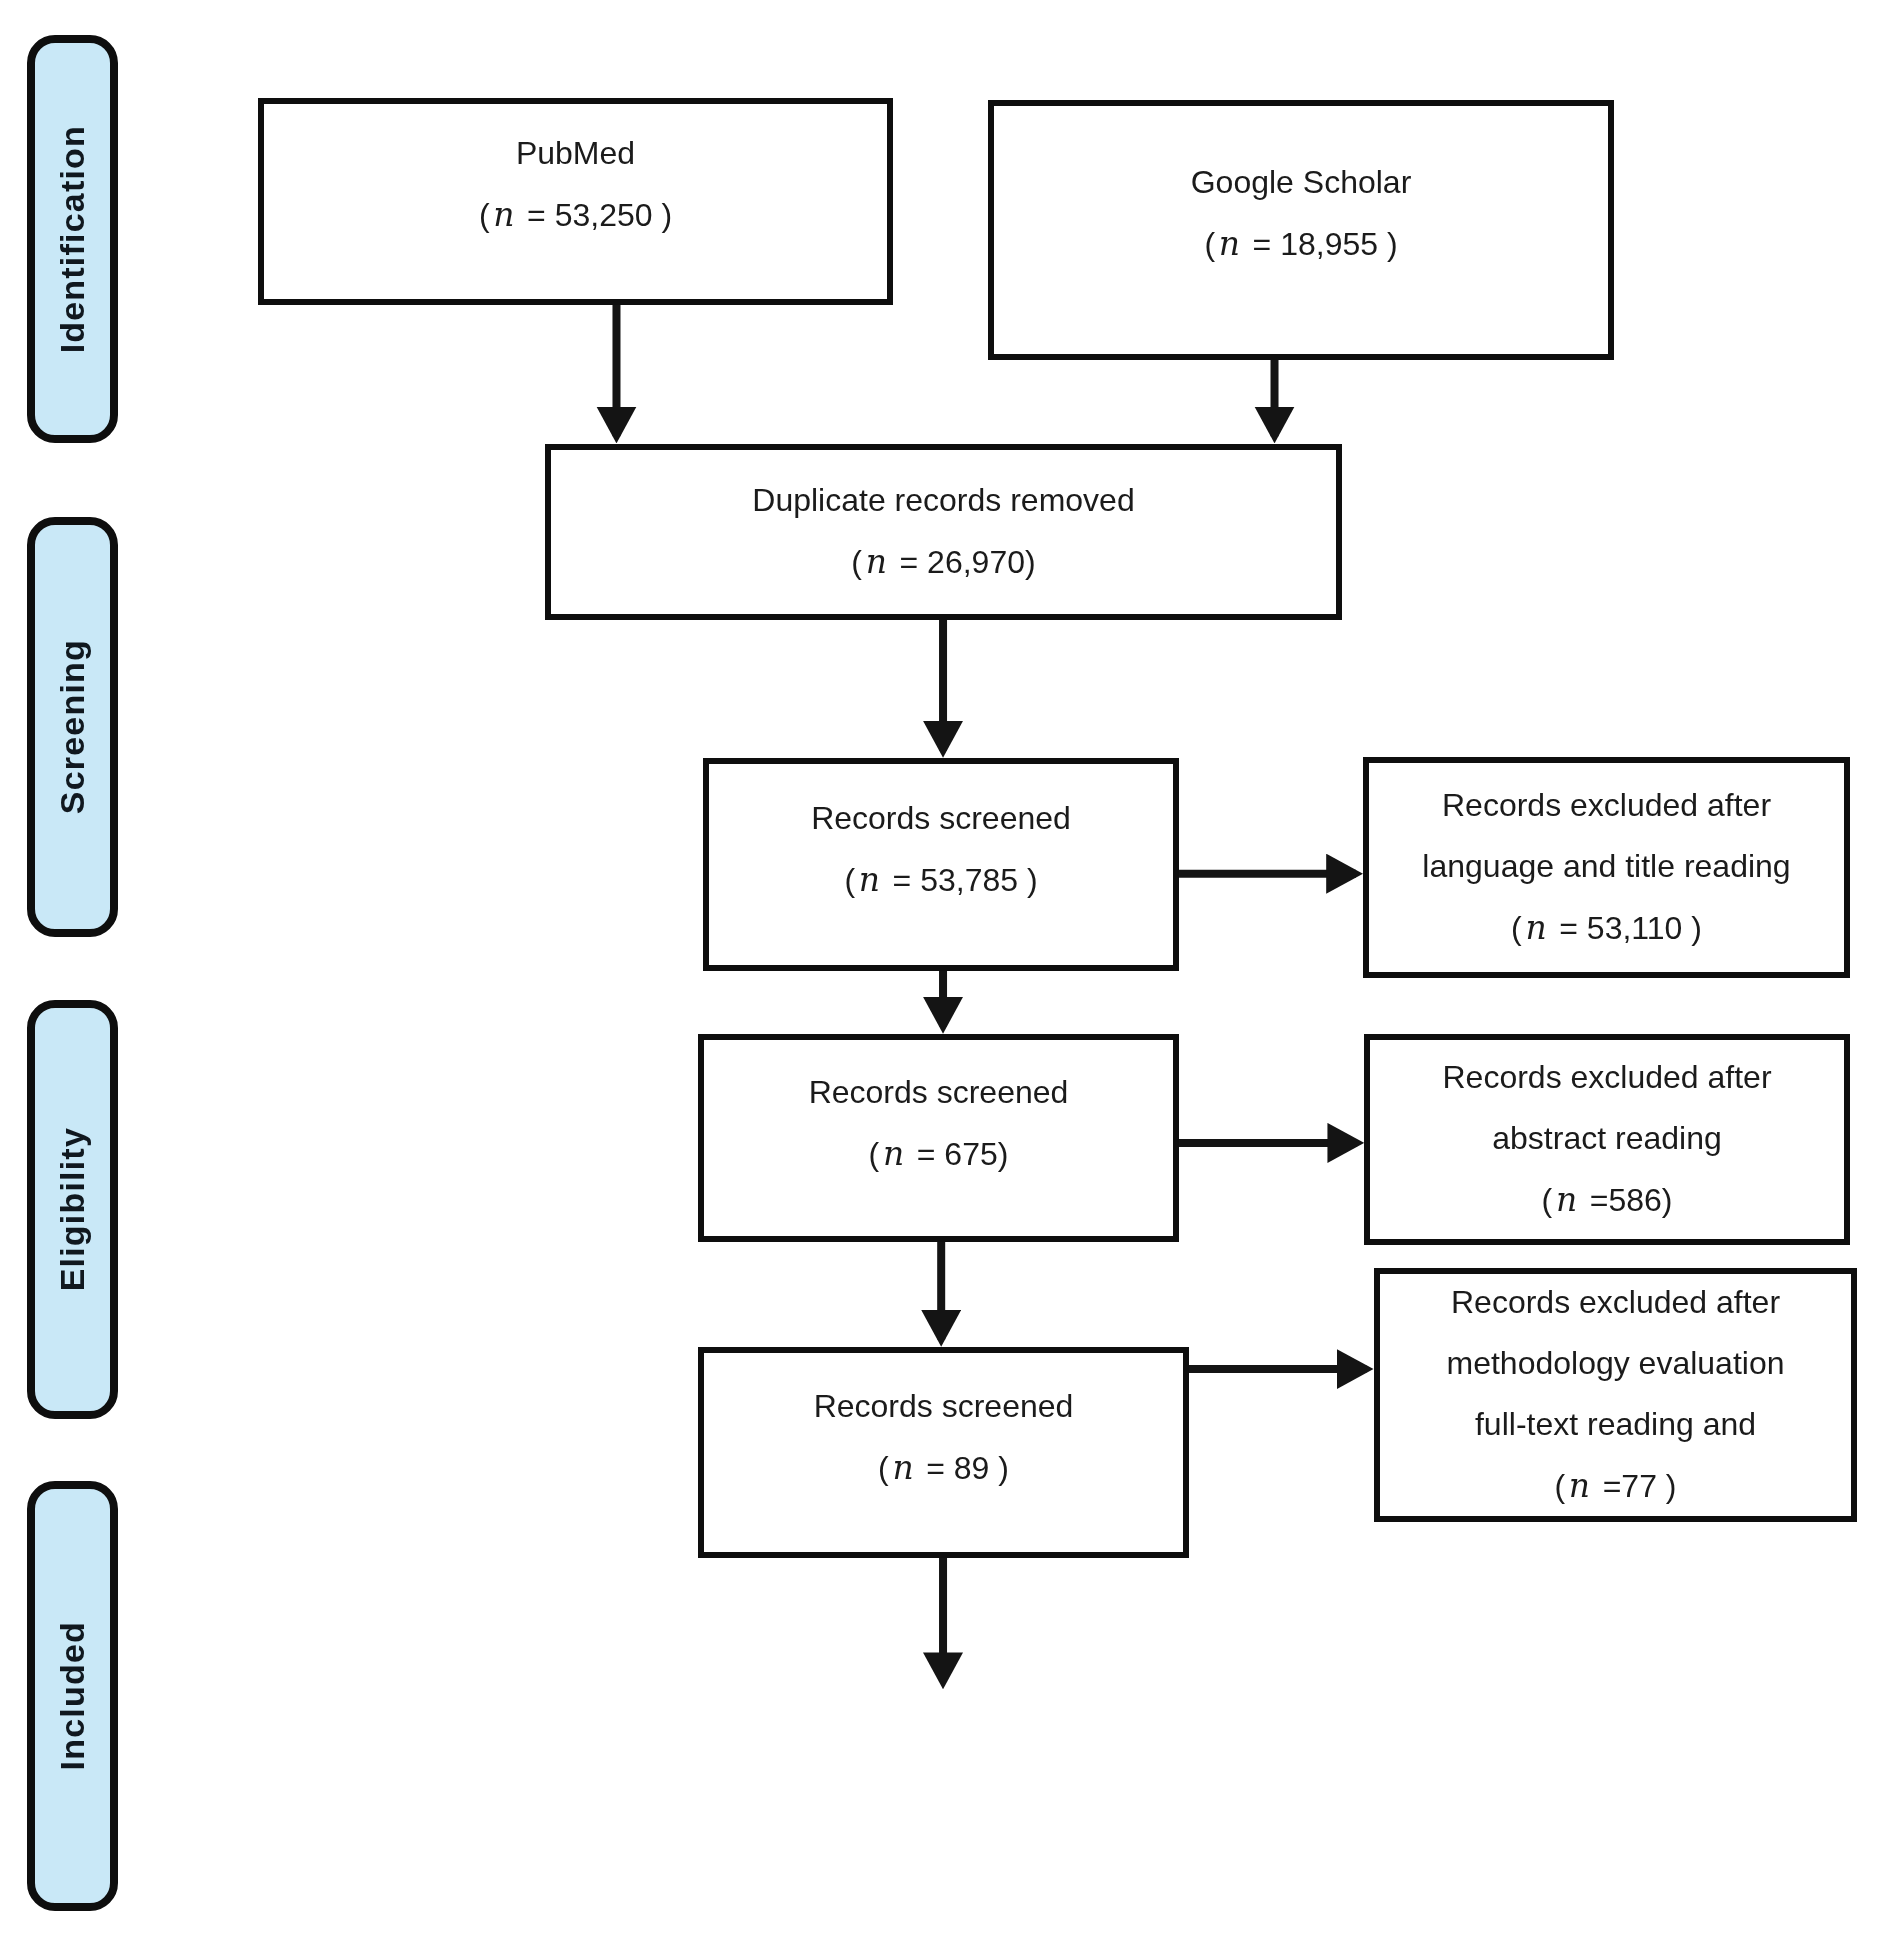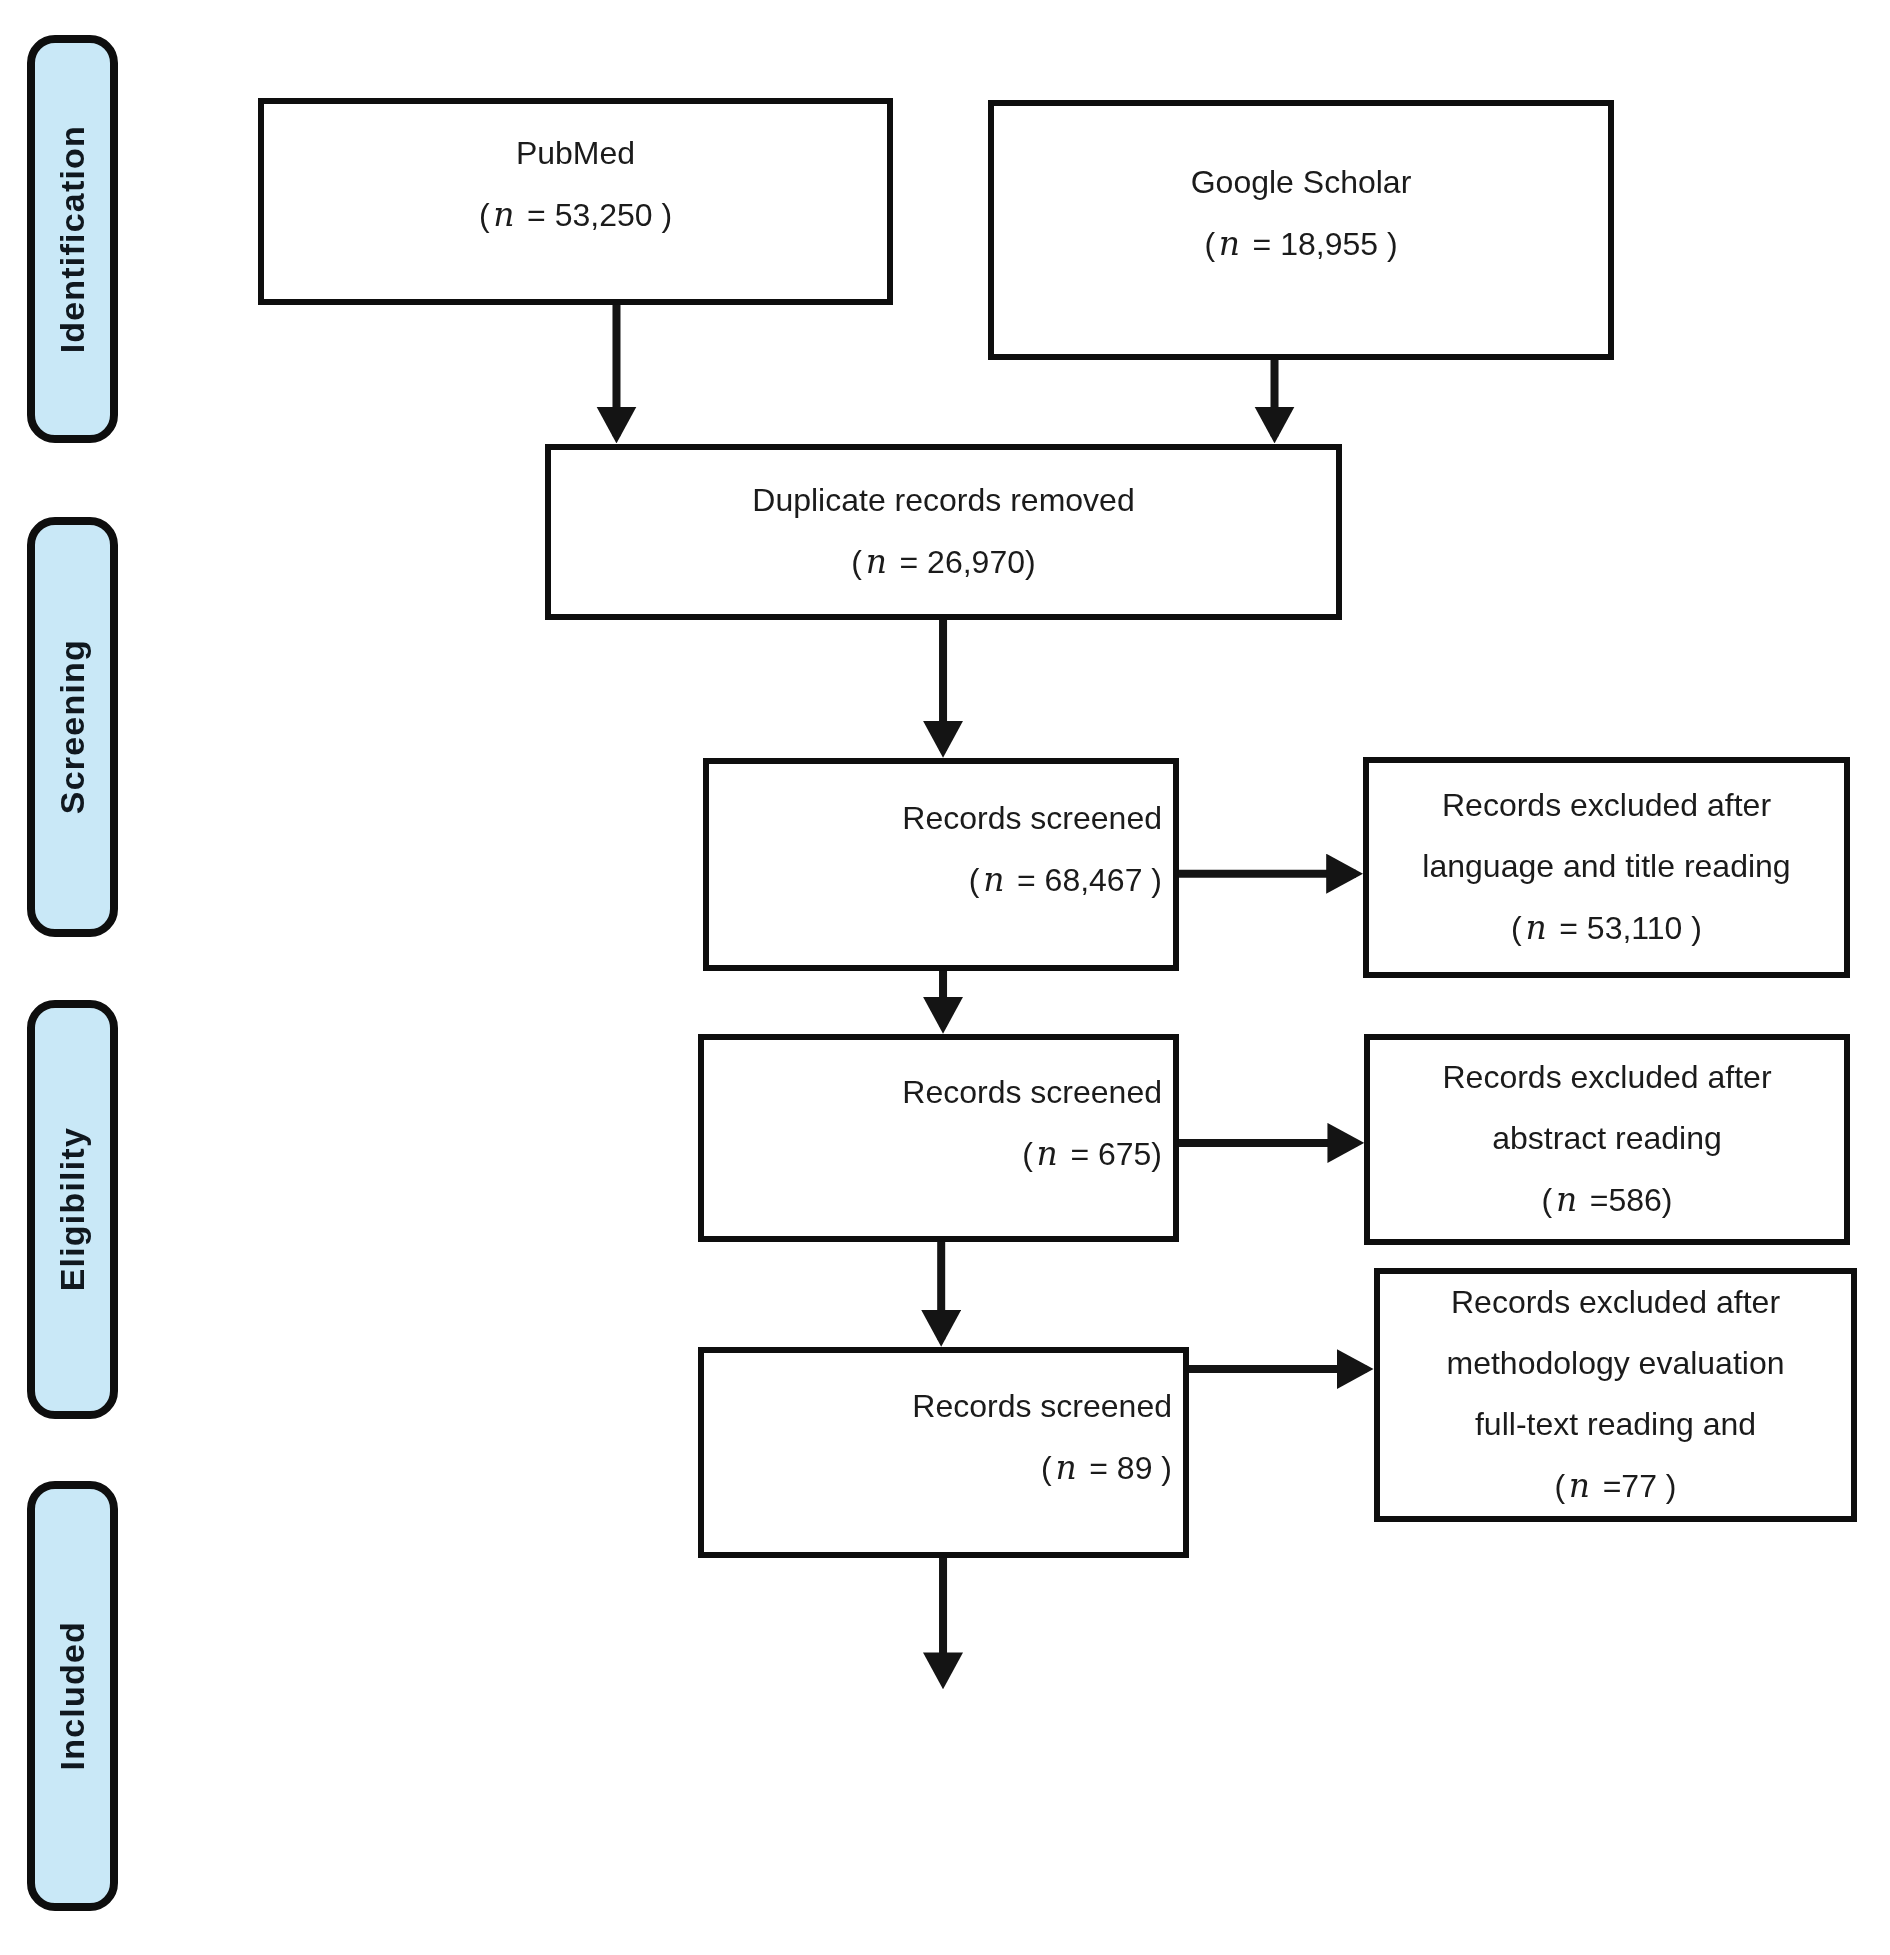--- a/index.html
+++ b/index.html
@@ -18,21 +18,21 @@
   .stage{position:absolute;left:27px;width:91px;background:var(--stage-fill);
          border:8px solid #0e0e0e;border-radius:28px;box-sizing:border-box;
          display:flex;align-items:center;justify-content:center;}
   .stage span{writing-mode:vertical-rl;transform:rotate(180deg);
               font-size:34px;font-weight:bold;color:#10181f;letter-spacing:1.2px;white-space:nowrap;}
 
   .fbox{position:absolute;background:#ffffff;border:6.8px solid #0e0e0e;box-sizing:border-box;
         display:flex;flex-direction:column;align-items:center;justify-content:center;
         text-align:center;font-size:32px;line-height:1.9;padding:5px 11px;}
   .fbox.lift{padding-bottom:38px;}
-  .fbox.lift-sm{padding-bottom:34px;align-items:flex-end;}
+  .fbox.lift-sm{padding-bottom:34px;}
   .fbox .bline{white-space:nowrap;}
   .nline{white-space:nowrap;}
   .nsym{font-family:"DejaVu Serif","Liberation Serif",serif;font-style:italic;font-size:33px;padding:0 3.7px;}
 </style>
 </head>
 <body>
 
 <div id="canvas">
 
   <svg id="arrow-layer" viewBox="0 0 3068 3173">
@@ -75,21 +75,21 @@
     <div class="nline"><span>(</span><span class="nsym">n</span><span> = 18,955 )</span></div>
   </div>
 
   <div class="fbox" style="left:545px;top:444px;width:797px;height:176px;">
     <div class="bline">Duplicate records removed</div>
     <div class="nline"><span>(</span><span class="nsym">n</span><span> = 26,970)</span></div>
   </div>
 
   <div class="fbox lift-sm" style="left:703px;top:758px;width:476px;height:213px;">
     <div class="bline">Records screened</div>
-    <div class="nline"><span>(</span><span class="nsym">n</span><span> = 68,467 )</span></div>
+    <div class="nline"><span>(</span><span class="nsym">n</span><span> = 53,785 )</span></div>
   </div>
 
   <div class="fbox" style="left:1363px;top:757px;width:487px;height:221px;">
     <div class="bline">Records excluded after</div>
     <div class="bline">language and title reading</div>
     <div class="nline"><span>(</span><span class="nsym">n</span><span> = 53,110 )</span></div>
   </div>
 
   <div class="fbox lift-sm" style="left:698px;top:1034px;width:481px;height:208px;">
     <div class="bline">Records screened</div>

